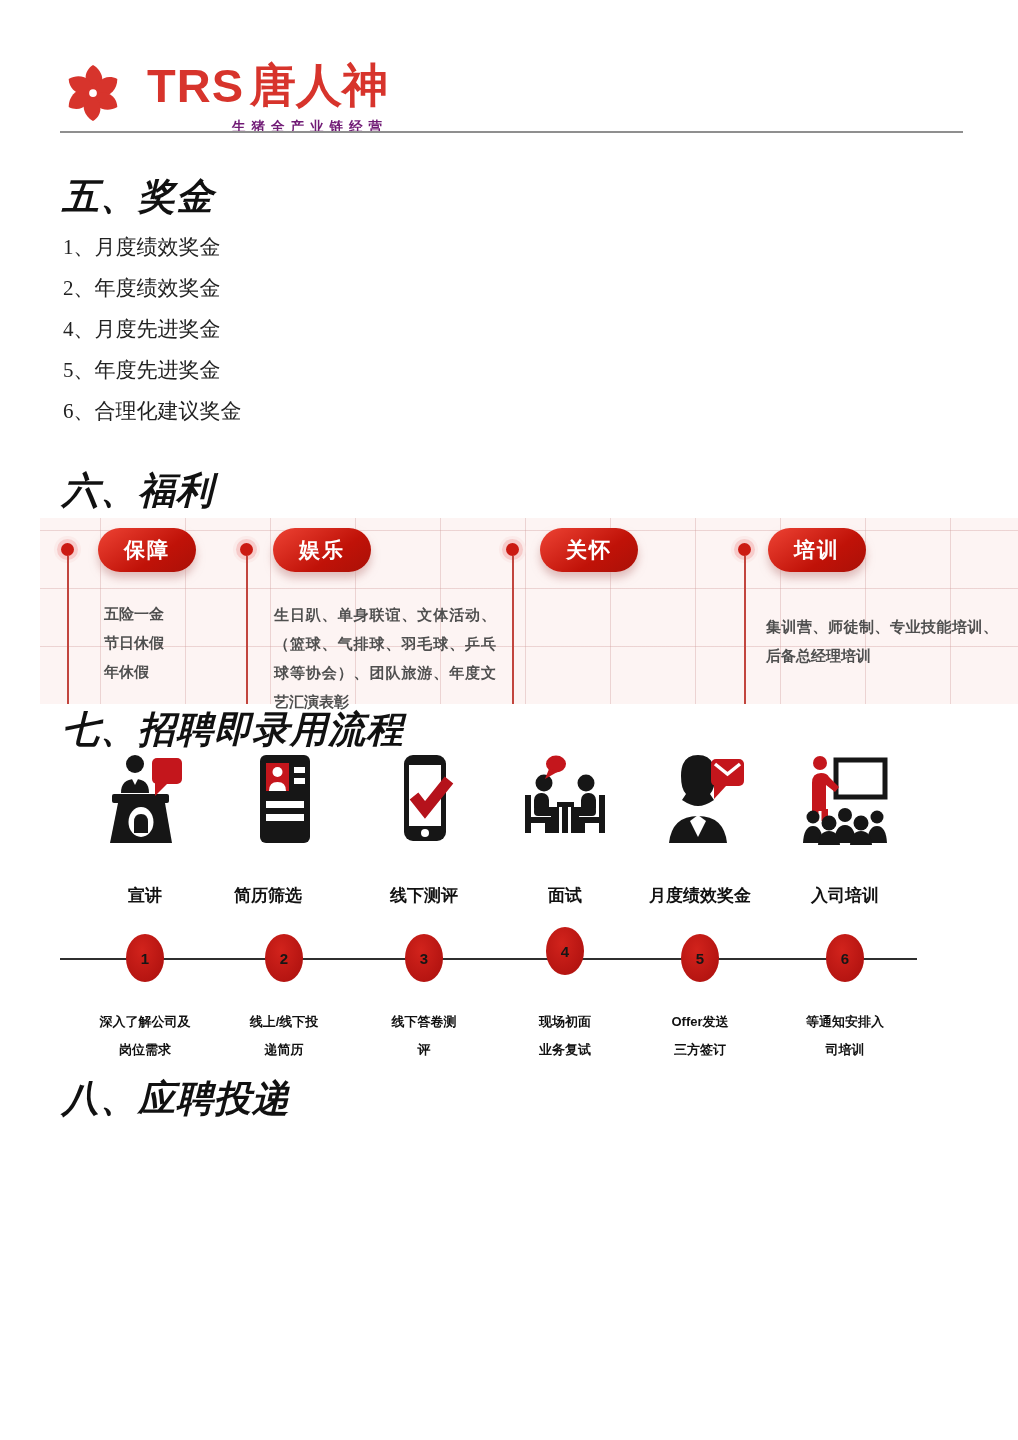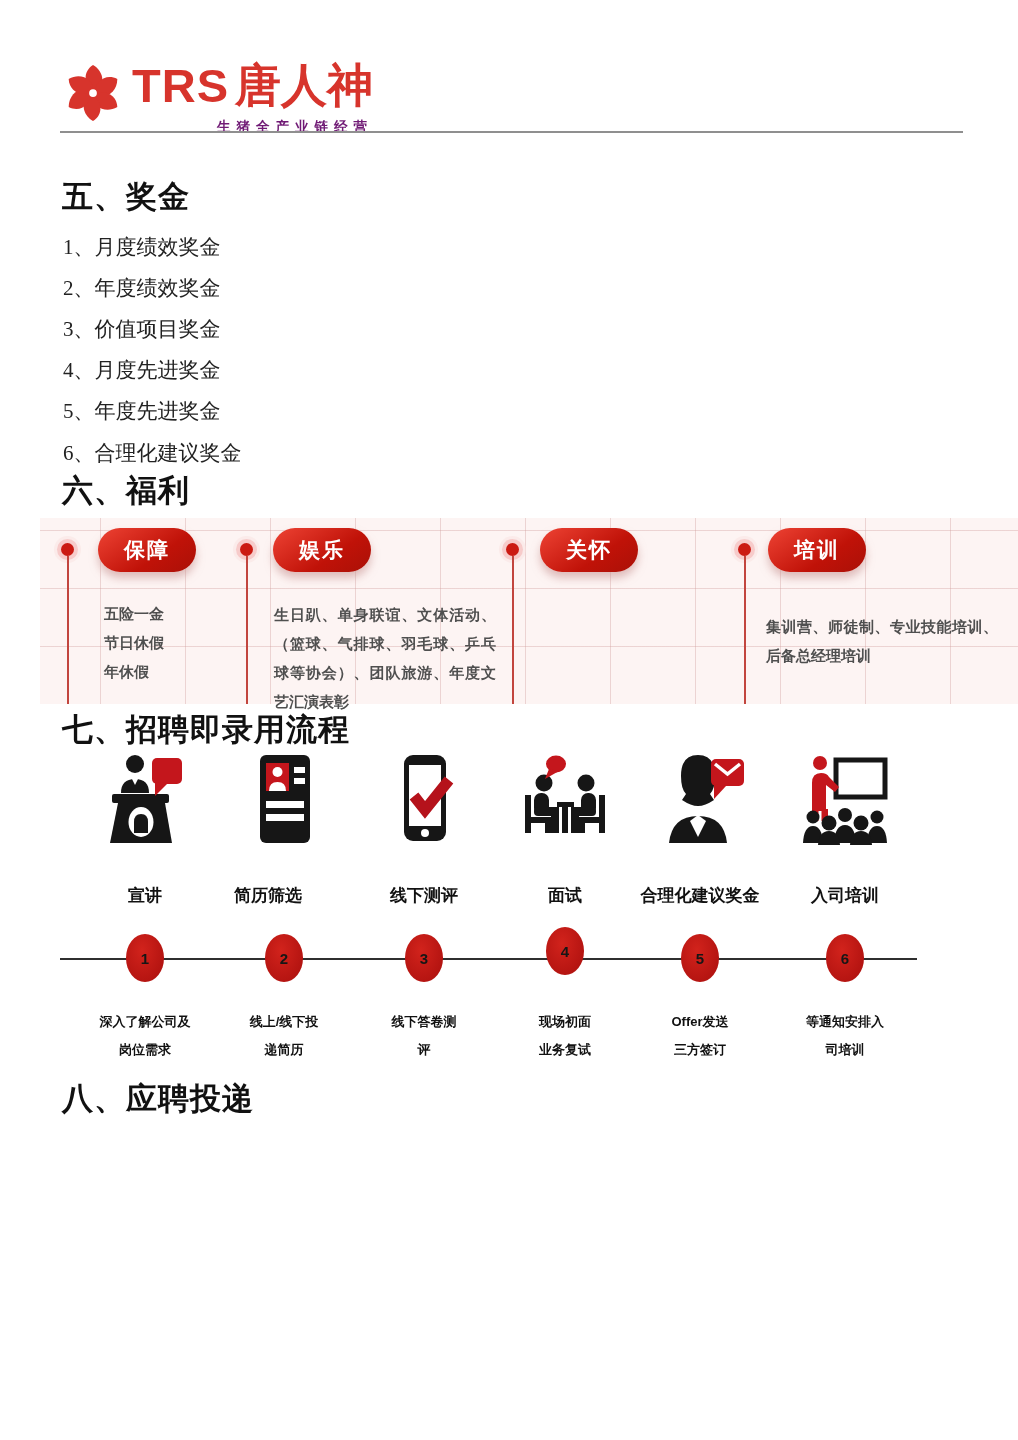--- a/index.html
+++ b/index.html
@@ -4,29 +4,29 @@
 <style>
   html,body{margin:0;padding:0;}
   body{
     width:1018px;height:1440px;background:#ffffff;position:relative;
     font-family:"Liberation Sans",sans-serif;overflow:hidden;color:#151515;
   }
   .abs{position:absolute;}
 
   
   .logo-wrap{left:62px;top:62px;display:flex;align-items:flex-start;}
-  .brand-text-block{margin-left:8px;}
+  .brand-text-block{margin-left:23px;}
   .brand-line1{display:flex;align-items:flex-end;color:#d7342c;line-height:1;}
   .brand-trs{font-size:47px;font-weight:800;letter-spacing:1px;font-family:"Liberation Sans",sans-serif;}
   .brand-cn{font-size:46px;font-weight:700;font-family:"Liberation Serif",serif;margin-left:6px;}
   .brand-tagline{margin-top:9px;color:#701a75;font-size:13.5px;font-weight:700;letter-spacing:6px;white-space:nowrap;text-align:right;}
   .header-divider{left:60px;top:131px;width:903px;height:2px;background:#8f8f8f;}
 
   
-  .sec-title{left:62px;font-size:31px;font-weight:800;color:#111;letter-spacing:1px;line-height:32px;white-space:nowrap;}
+  .sec-title{left:62px;font-size:37px;font-weight:800;color:#111;letter-spacing:1px;line-height:32px;white-space:nowrap;font-style:italic;}
 
   
   .bonus-list{left:63px;top:226px;font-family:"Liberation Serif",serif;font-size:21px;color:#222;}
   .bonus-item{height:41.2px;display:flex;align-items:center;white-space:nowrap;}
 
   
   .welfare-graphic{
     left:40px;top:518px;width:978px;height:186px;
     background-color:#fdf4f3;
     background-image:
@@ -79,21 +79,20 @@
     </span>
     <div class="brand-tagline">生猪全产业链经营</div>
   </span>
 </div>
 <div class="abs header-divider"></div>
 
 <div class="abs sec-title" style="top:181px;">五、奖金</div>
 <div class="abs bonus-list">
   <div class="bonus-item">1、月度绩效奖金</div>
   <div class="bonus-item">2、年度绩效奖金</div>
-  <div class="bonus-item">3、价值项目奖金</div>
   <div class="bonus-item">4、月度先进奖金</div>
   <div class="bonus-item">5、年度先进奖金</div>
   <div class="bonus-item">6、合理化建议奖金</div>
 </div>
 
 <div class="abs sec-title" style="top:475px;">六、福利</div>
 
 <div class="abs welfare-graphic">
 
   <div class="abs wdot" style="left:21px;top:25px;"></div>
@@ -220,21 +219,21 @@
       <circle cx="62" cy="70" r="7.5"></circle>
         <path d="M51,92 q1,-14 11,-14 q10,0 11,14 z"></path>
     </g>
   </svg>
 </div>
 
 <div class="abs step-label" style="left:65px;">宣讲</div>
 <div class="abs step-label" style="left:188px;">简历筛选</div>
 <div class="abs step-label" style="left:344px;">线下测评</div>
 <div class="abs step-label" style="left:485px;">面试</div>
-<div class="abs step-label" style="left:620px;">合理化建议奖金</div>
+<div class="abs step-label" style="left:620px;">月度绩效奖金</div>
 <div class="abs step-label" style="left:765px;">入司培训</div>
 
 <div class="abs timeline-line"></div>
 <div class="abs step-oval" style="left:126px;">1</div>
 <div class="abs step-oval" style="left:265px;">2</div>
 <div class="abs step-oval" style="left:405px;">3</div>
 <div class="abs step-oval" style="left:546px;top:927px;">4</div>
 <div class="abs step-oval" style="left:681px;">5</div>
 <div class="abs step-oval" style="left:826px;">6</div>
 

